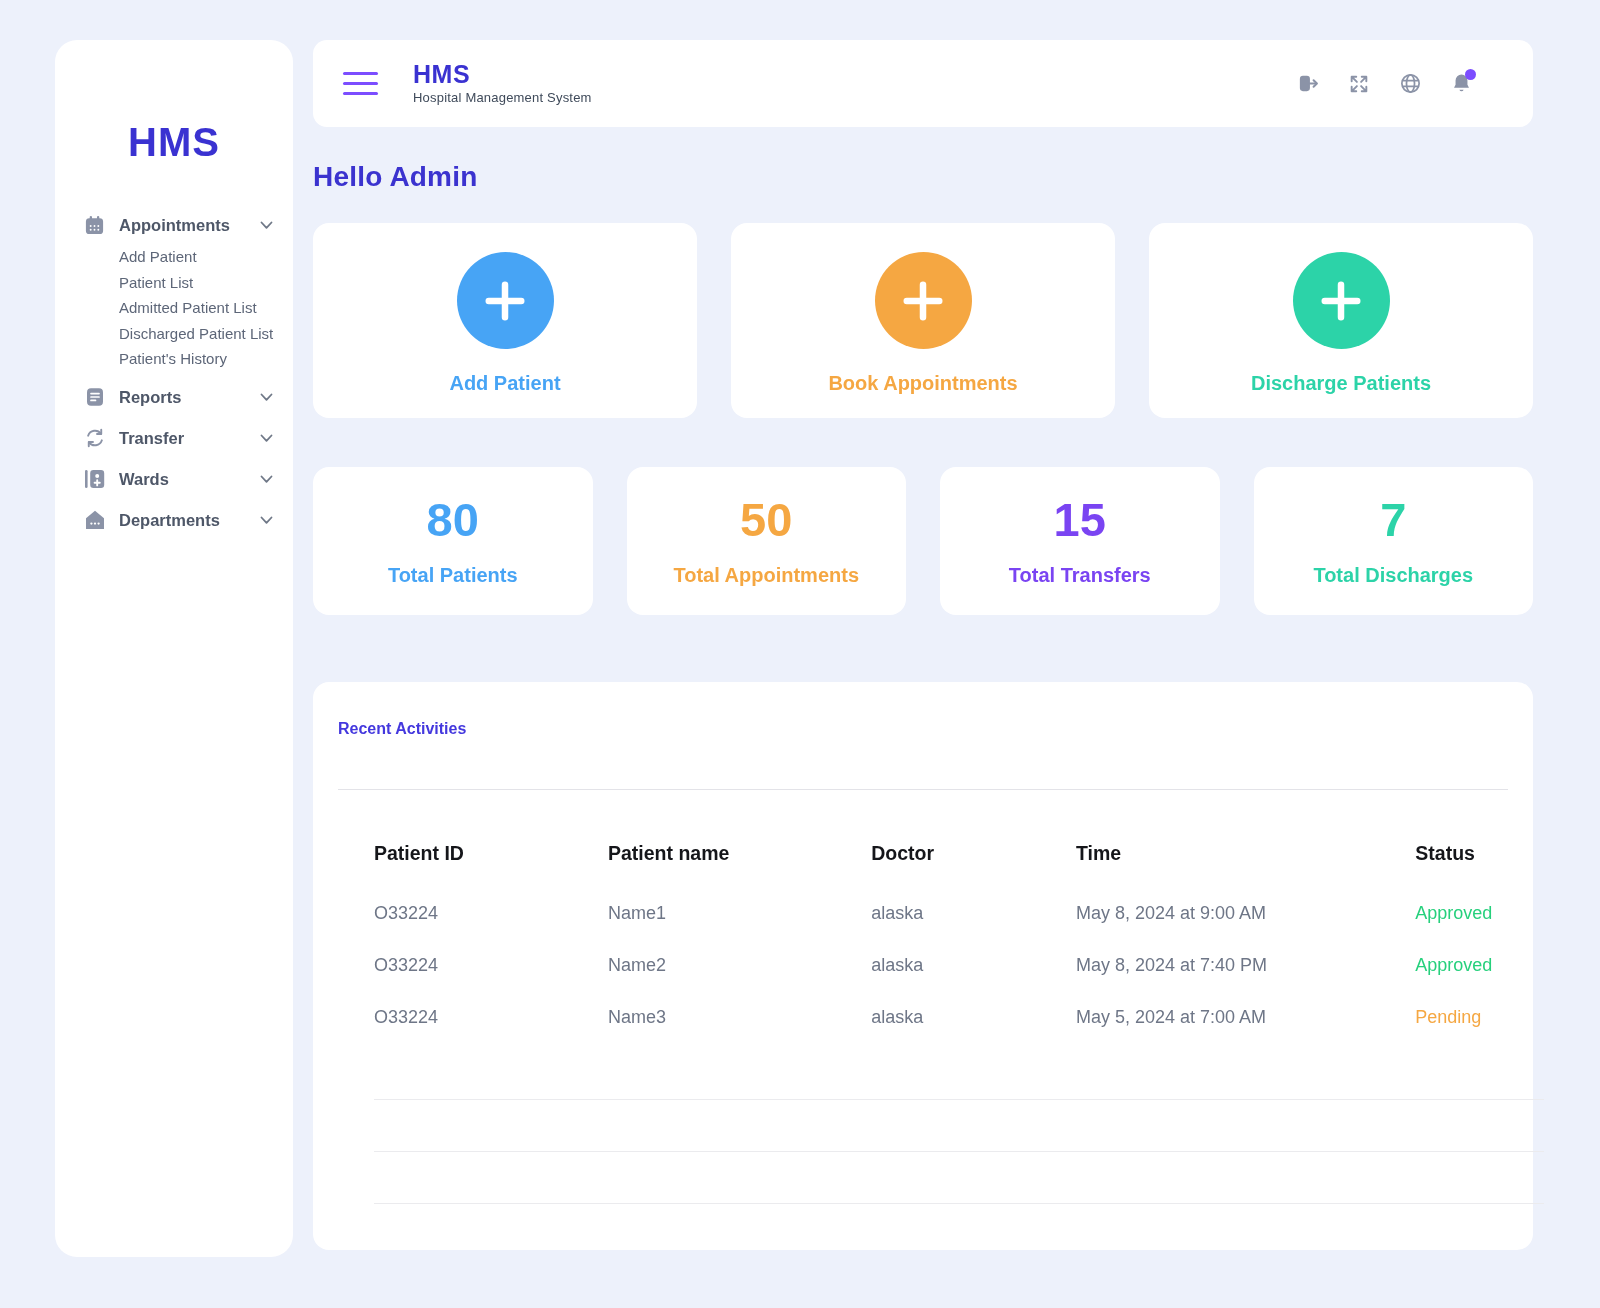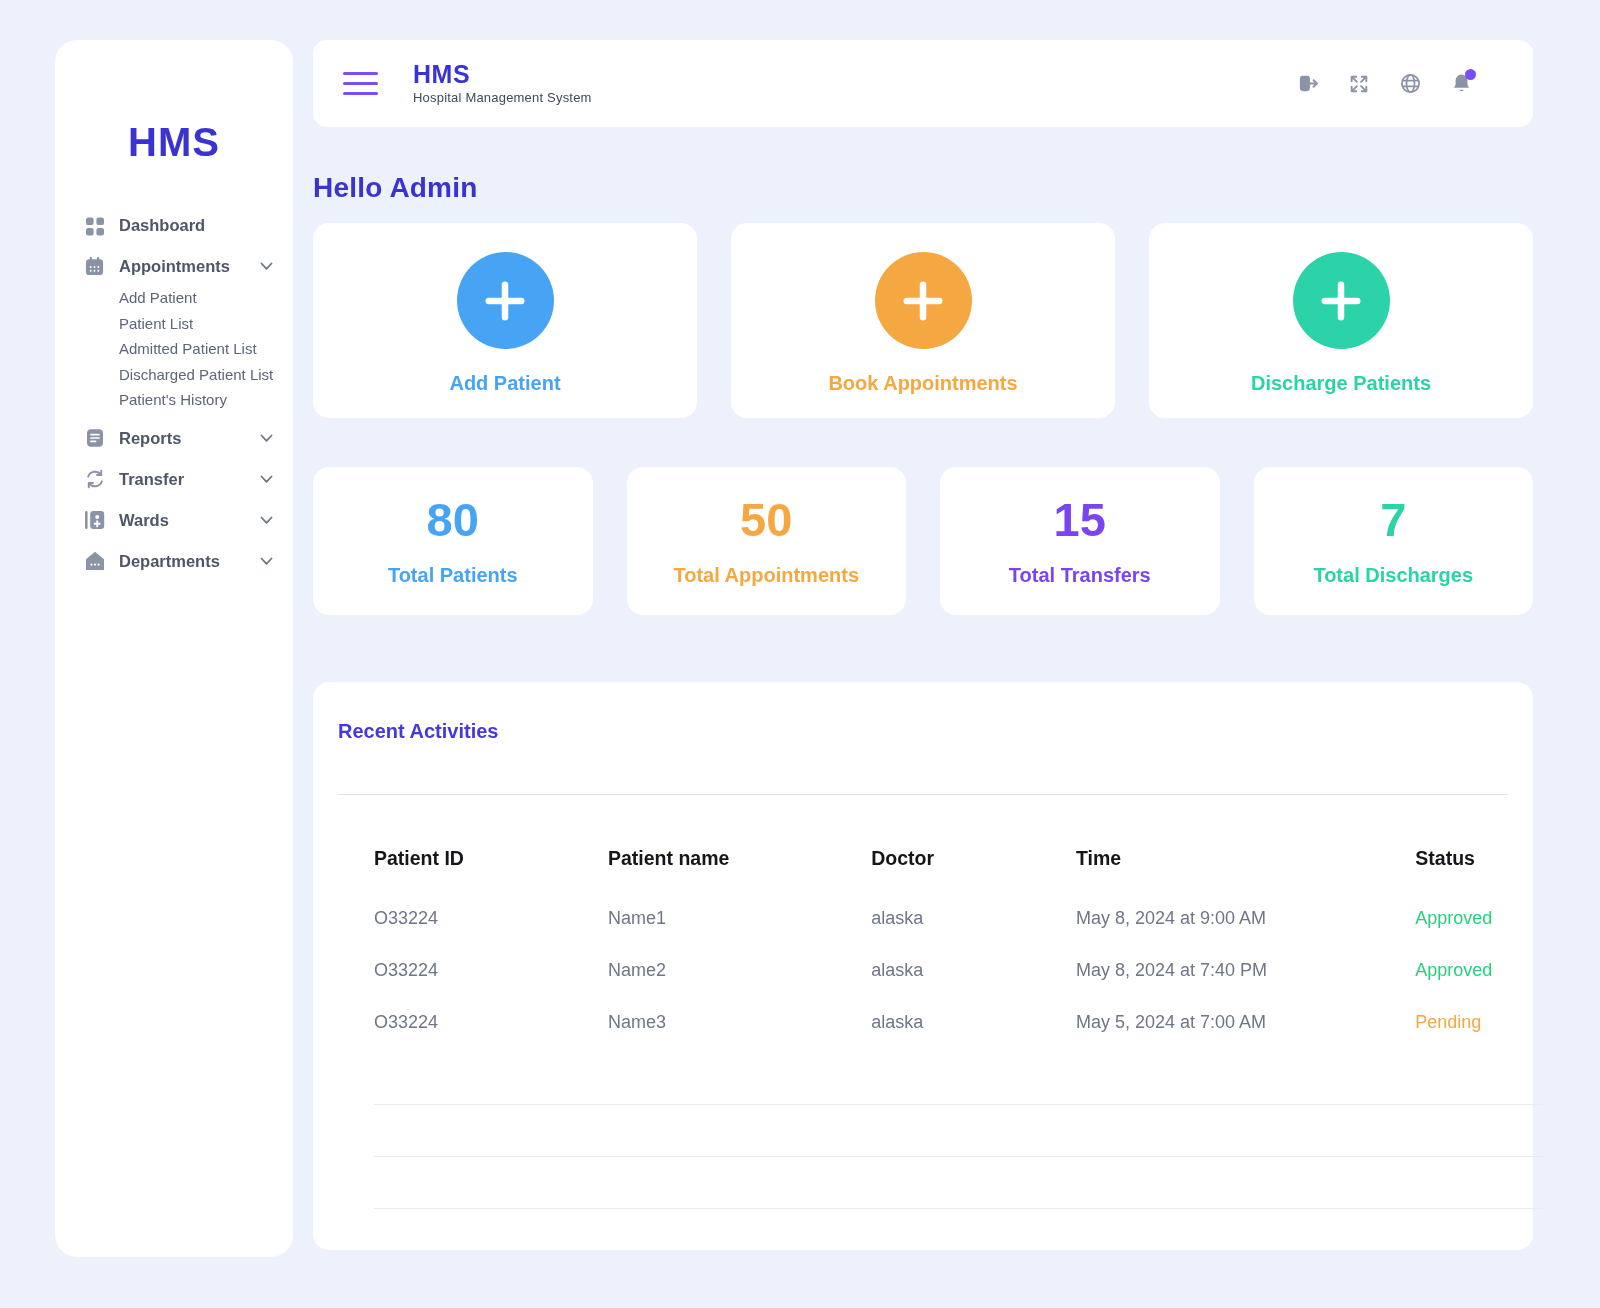--- a/index.html
+++ b/index.html
@@ -39,72 +39,61 @@
   .brand { margin-left:35px; display:flex; flex-direction:column; align-items:flex-start; }
   .brand-name { font-size:25px; font-weight:800; color:#3a32d1; letter-spacing:0.5px; line-height:1; }
   .brand-sub { font-size:13px; color:#3f4a5a; margin-top:3px; letter-spacing:0.2px; }
   .topbar-icons { margin-left:auto; display:flex; align-items:center; gap:27px; }
   .tb-icon { width:24px; height:24px; position:relative; cursor:pointer; display:flex;
     align-items:center; justify-content:center; background:none; border:none; }
   .badge-dot { position:absolute; top:-3px; right:-3px; width:11px; height:11px;
     border-radius:50%; background:#7c4dff; }
   
   .greeting {
-    position:absolute; left:313px; top:172px;
+    position:absolute; left:313px; top:161px;
     font-size:28px; font-weight:700; color:#3b33cf; letter-spacing:0.2px;
   }
   .cards-row { position:absolute; left:313px; width:1220px; display:flex; gap:34px; }
   .action-row { top:223px; }
   .stat-row { top:467px; }
   .card { flex:1; background:#fff; border-radius:16px; }
   .action-card { height:195px; display:flex; flex-direction:column; align-items:center;
     padding-top:29px; gap:23px; cursor:pointer; }
   .plus-circle { width:97px; height:97px; border-radius:50%;
     display:flex; align-items:center; justify-content:center; }
   .action-label { font-size:20px; font-weight:600; }
   .stat-card { height:148px; display:flex; flex-direction:column; align-items:center;
     justify-content:center; gap:21px; }
   .stat-value { font-size:47px; font-weight:600; line-height:1; }
   .stat-label { font-size:20px; font-weight:600; }
   
   .activities {
     position:absolute; left:313px; top:682px; width:1220px; height:568px;
     background:#fff; border-radius:16px; padding:0 25px;
   }
-  .activities-title { padding-top:38px; font-size:20px; font-weight:600; color:#4438de; }
+  .activities-title { padding-top:38px; font-size:16px; font-weight:600; color:#4438de; }
   .activities-divider { margin-top:51px; border-top:1px solid #e3e3e8; }
   table { width:100%; border-collapse:collapse; table-layout:fixed;margin-left:36px; }
   col.c1{width:20%} col.c2{width:22.5%} col.c3{width:17.5%} col.c4{width:29%} col.c5{width:11%}
   thead th { text-align:left; font-size:19.5px; font-weight:700; color:#15161a;
     padding:52px 0 22px; }
   tbody td { height:52px; font-size:18px; color:#6e7687; }
   tbody td.status-cell { font-weight:500; }
   tr.empty-row td { border-bottom:1px solid #ebebee; }
   tr.empty-row-first td { height:56px; }
   
   .ic { display:block; }
 </style>
 </head>
 <body>
 
 <aside class="sidebar">
   <div class="sidebar-logo">HMS</div>
   <nav class="nav">
 
-    <div class="nav-item">
-      <span class="nav-icon">
-        <svg class="ic" width="20" height="20" viewBox="0 0 20 20" fill="#8b93a7">
-          <rect x="1" y="1.5" width="7.6" height="7.6" rx="2.2"></rect>
-            <rect x="11.4" y="1.5" width="7.6" height="7.6" rx="2.2"></rect>
-          <rect x="1" y="11.9" width="7.6" height="7.6" rx="2.2"></rect>
-            <rect x="11.4" y="11.9" width="7.6" height="7.6" rx="2.2"></rect>
-        </svg>
-      </span>
-      <span class="nav-label">Dashboard</span>
-    </div>
 
     <div class="nav-item">
       <span class="nav-icon">
         <svg class="ic" width="21" height="21" viewBox="0 0 22 22">
           <rect x="2" y="3.5" width="18" height="16.5" rx="3.5" fill="#8b93a7"></rect>
           <rect x="6" y="1" width="2.4" height="4.6" rx="1.2" fill="#8b93a7"></rect>
           <rect x="13.6" y="1" width="2.4" height="4.6" rx="1.2" fill="#8b93a7"></rect>
           <circle cx="7" cy="11.5" r="1" fill="#fff"></circle>
             <circle cx="11" cy="11.5" r="1" fill="#fff"></circle>
             <circle cx="15" cy="11.5" r="1" fill="#fff"></circle>

